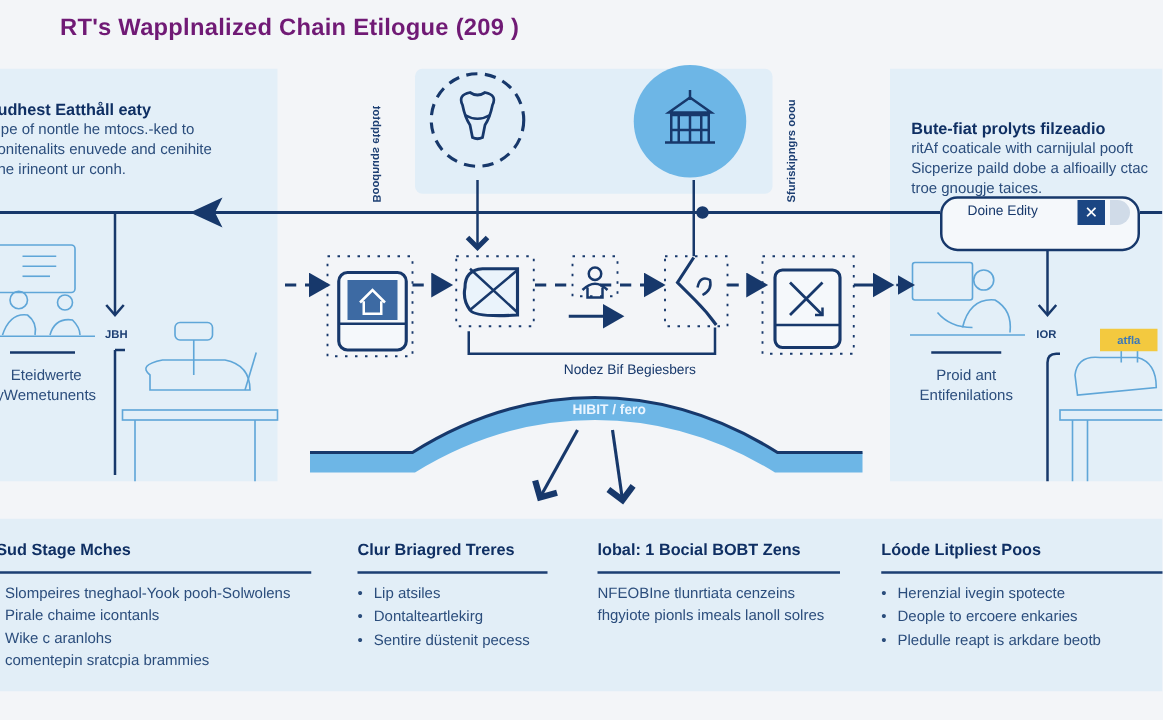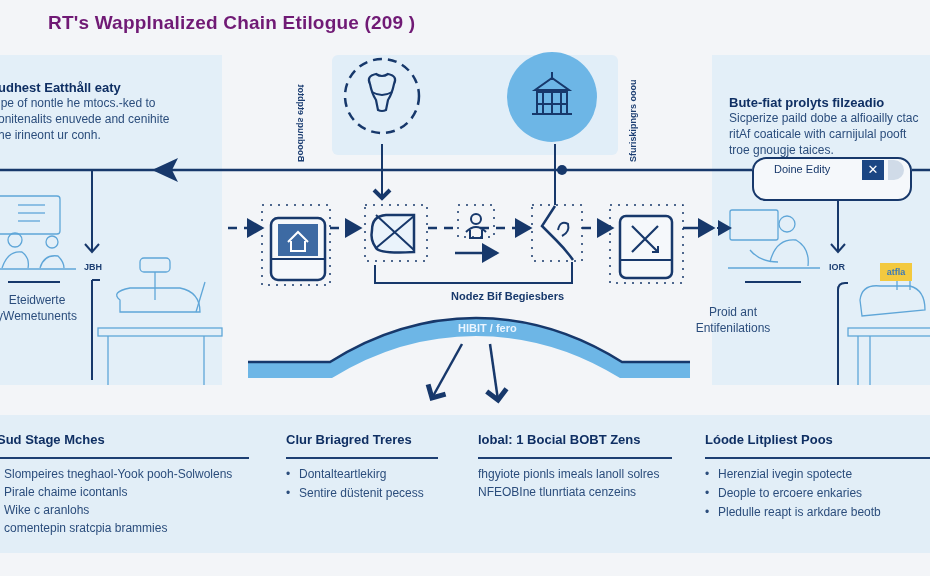--- a/index.html
+++ b/index.html
@@ -34,25 +34,25 @@
     border-radius:14px; background:#f5f8fb; box-sizing:border-box;
   }
   .pill-label { left:20px; top:4px; font-size:11px; color:#17386b; }
   .pill-x {
     right:26px; top:1px; width:22px; height:20px; background:#1b4683; color:#fff;
     font-size:13px; text-align:center; line-height:20px;
   }
   .pill-cap { right:6px; top:1px; width:16px; height:20px; background:#d0dbe8; border-radius:0 10px 10px 0; }
 
   .badge {
-    left:880px; top:263px; width:32px; height:18px; background:#f3c93f;
+    left:880px; top:263px; width:46px; height:18px; background:#f3c93f;
     font-size:9px; color:#3c79b7; text-align:center; line-height:18px; font-weight:bold;
   }
   .wave-label { font-size:11px; font-weight:bold; color:#eaf5ff; white-space:nowrap;margin-left:22px; }
-  .node-label { font-size:11px; font-weight:bold; color:#17386b; white-space:nowrap;padding-left:36px; }
+  .node-label { font-size:11px; font-weight:normal; color:#17386b; white-space:nowrap;padding-left:36px; }
 
   .col { top:432px; }
   .col .card-title { margin-bottom:10px; }
   .col .rule { height:2px; background:#1d3f73; margin-bottom:6px; }
   .col ul { list-style:none; margin:0; padding:0; }
   .col li { font-size:12px; line-height:19px; color:#2b4d7c; white-space:nowrap; }
   .col li.bullet::before { content:"•"; display:inline-block; width:13px; color:#2b4d7c; }
   .col li.plain { line-height:18px; }
 </style>
 </head>
@@ -67,22 +67,22 @@
 
 <div class="abs" style="left:-2px; top:80px;">
   <div class="card-title">udhest Eatthåll eaty</div>
   <div class="card-body">ipe of nontle he mtocs.-ked to</div>
   <div class="card-body">onitenalits enuvede and cenihite</div>
   <div class="card-body">he irineont ur conh.</div>
 </div>
 
 <div class="abs" style="left:729px; top:95px;">
   <div class="card-title">Bute-fiat prolyts filzeadio</div>
+  <div class="card-body">ritAf coaticale with carnijulal pooft</div>
   <div class="card-body">Sicperize paild dobe a alfioailly ctac</div>
-  <div class="card-body">ritAf coaticale with carnijulal pooft</div>
   <div class="card-body">troe gnougje taices.</div>
 </div>
 
 <div class="abs vlabel" style="left:306px; top:162px; transform:rotate(-90deg) scaleX(-1) rotate(180deg);">Boodnuqs etqbtot</div>
 <div class="abs vlabel" style="left:628px; top:162px; transform:rotate(-90deg);">Sfuriskipngrs ooou</div>
 
 <svg class="abs" style="left:0; top:0;" width="930" height="576">
   <defs>
     <marker id="ah" markerWidth="8" markerHeight="8" refX="6" refY="4" orient="auto">
       <path d="M0,0 L7,4 L0,8 Z" fill="#17386b"></path>
@@ -214,21 +214,21 @@
   <line x1="717" y1="228" x2="730" y2="228" stroke="#17386b" stroke-width="2" marker-end="url(#ah)"></line>
 </svg>
 
 <div class="abs small-label" style="left:84px; top:262px;">JBH</div>
 <div class="abs caption" style="left:-4px; top:292px; width:82px;">
   <div>Eteidwerte</div>
   <div>yWemetunents</div>
 </div>
 
 <div class="abs small-label" style="left:829px; top:262px;">IOR</div>
-<div class="abs caption" style="left:688px; top:292px; width:90px;margin-top:12px;">
+<div class="abs caption" style="left:728px; top:292px; width:90px;">
   <div>Proid ant</div>
   <div>Entifenilations</div>
 </div>
 <div class="abs small-label" style="left:882px; top:247px; font-size:10px;margin-left:48px;">Maoler</div>
 <div class="abs badge">atfla</div>
 
 <div class="abs pill">
   <span class="abs pill-label">Doine Edity</span>
   <span class="abs pill-x">✕</span>
   <span class="abs pill-cap"></span>
@@ -245,31 +245,32 @@
     <li class="plain" style="padding-left:7px;">Pirale chaime icontanls</li>
     <li class="plain" style="padding-left:7px;">Wike c aranlohs</li>
     <li class="plain" style="padding-left:7px;">comentepin sratcpia brammies</li>
   </ul>
 </div>
 
 <div class="abs col" style="left:286px; width:152px;">
   <div class="card-title">Clur Briagred Treres</div>
   <div class="rule"></div>
   <ul>
+    <li class="bullet">Lip atsiles</li>
     <li class="bullet">Dontalteartlekirg</li>
     <li class="bullet">Sentire düstenit pecess</li>
   </ul>
 </div>
 
 <div class="abs col" style="left:478px; width:194px;">
   <div class="card-title">lobal: 1 Bocial BOBT Zens</div>
   <div class="rule"></div>
   <ul>
+    <li class="plain">NFEOBIne tlunrtiata cenzeins</li>
     <li class="plain">fhgyiote pionls imeals lanoll solres</li>
-    <li class="plain">NFEOBIne tlunrtiata cenzeins</li>
   </ul>
 </div>
 
 <div class="abs col" style="left:705px; width:230px;">
   <div class="card-title">Lóode Litpliest Poos</div>
   <div class="rule"></div>
   <ul>
     <li class="bullet">Herenzial ivegin spotecte</li>
     <li class="bullet">Deople to ercoere enkaries</li>
     <li class="bullet">Pledulle reapt is arkdare beotb</li>

